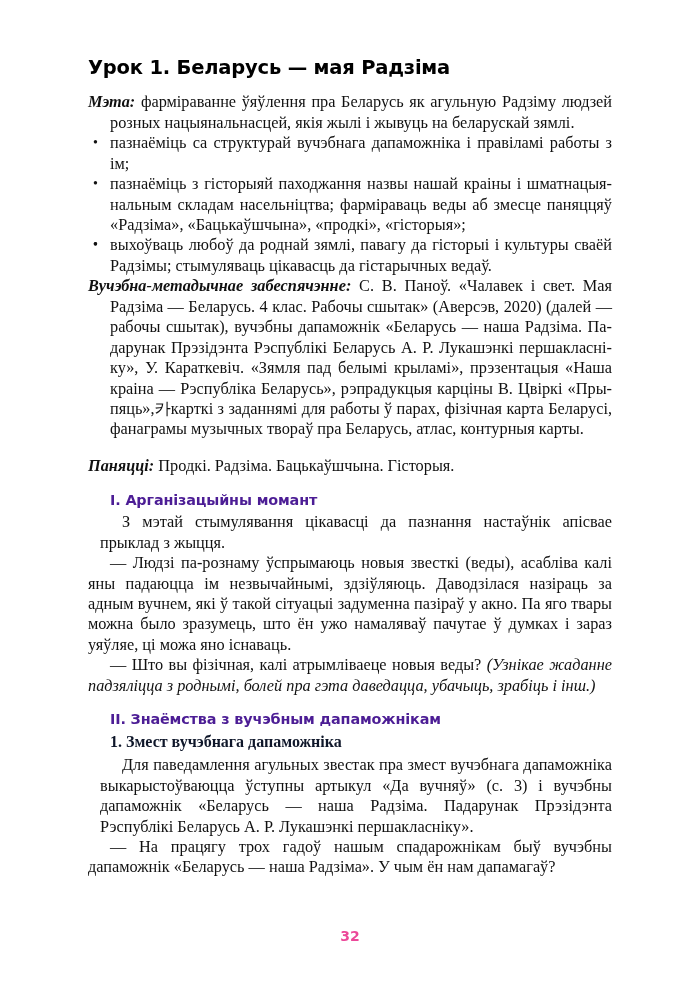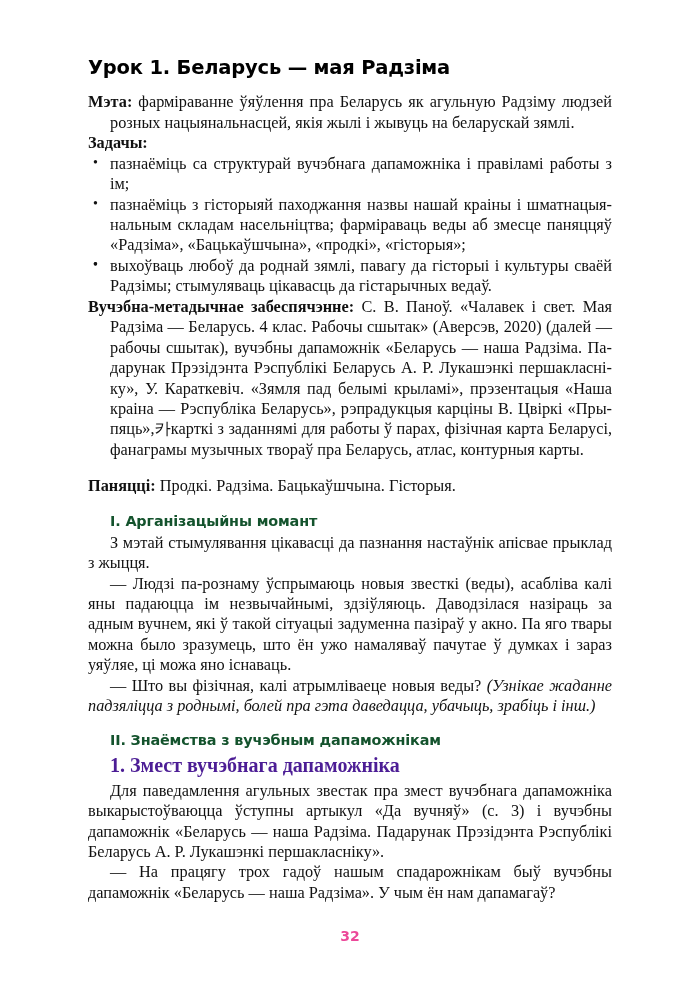--- a/index.html
+++ b/index.html
@@ -52,21 +52,21 @@
   .hang {
     padding-left: 22px;
     text-indent: -22px;
   }
 
   
   .indent {
     text-indent: 22px;
   }
 
-  .lead-label { font-weight: bold; }
+  .lead-label { font-weight: bold; font-style: italic; }
 
   .block-goal { margin-top: 13px; }
   .block-tasks-label { margin-top: 0px; }
 
   
   ul.task-list {
     list-style: none;
     margin: 0;
     padding: 0;
   }
@@ -89,39 +89,39 @@
 
   .block-method { margin-top: 0px; }
   .block-notions { margin-top: 16px; }
 
   
   .section-heading {
     font-family: "DejaVu Sans", "Liberation Sans", sans-serif;
     font-weight: bold;
     font-size: 14.4px;
     letter-spacing: -0.15px;
-    color: #14532d;
+    color: #4c1d95;
     margin: 0;
     padding-left: 22px;
   }
   .sh-1 { margin-top: 16px; }
   .sh-2 { margin-top: 15px; }
 
   
   .sub-heading {
     font-family: "Liberation Serif", "DejaVu Serif", serif;
     font-weight: bold;
-    font-size: 20px;
-    color: #4c1d95;
+    font-size: 16px;
+    color: #0f172a;
     margin: 0;
     padding-left: 22px;
     margin-top: 6px;
   }
 
-  .p-gap { margin-top: 4px; }
+  .p-gap { margin-top: 4px; margin-left: 12px; }
 
   em.ital { font-style: italic; }
 
   
   .page-number {
     position: absolute;
     left: 0;
     right: 0;
     top: 928px;
     text-align: center;
@@ -133,21 +133,20 @@
 </style>
 </head>
 <body>
 
 <div class="page">
 
   <h1 class="lesson-title">Урок 1. Беларусь — мая Радзіма</h1>
 
   <p class="body-text hang block-goal"><span class="lead-label">Мэта:</span><span> фарміраванне ўяўлення пра Беларусь як агульную Радзіму людзей розных нацыянальнасцей, якія жылі і жывуць на беларускай зямлі.</span></p>
 
-  <p class="body-text block-tasks-label"><span class="lead-label">Задачы:</span></p>
 
   <ul class="task-list">
     <li><span class="bullet">•</span><span>пазнаёміць са структурай вучэбнага дапаможніка і правіламі работы з ім;</span></li>
     <li><span class="bullet">•</span><span>пазнаёміць з гісторыяй паходжання назвы нашай краіны і шматнацыя­нальным складам насельніцтва; фарміраваць веды аб змесце паняццяў «Радзіма», «Бацькаўшчына», «продкі», «гісторыя»;</span></li>
     <li><span class="bullet">•</span></li>
     <li><span class="bullet">•</span><span>выхоўваць любоў да роднай зямлі, павагу да гісторыі і культуры сваёй Радзімы; стымуляваць цікавасць да гістарычных ведаў.</span></li>
   </ul>
 
   <p class="body-text hang block-method"><span class="lead-label">Вучэбна-метадычнае забеспячэнне:</span><span> С. В. Паноў. «Чалавек і свет. Мая Радзіма — Беларусь. 4 клас. Рабочы сшытак» (Аверсэв, 2020) (далей — рабочы сшытак), вучэбны дапаможнік «Беларусь — наша Радзіма. Па­дарунак Прэзідэнта Рэспублікі Беларусь А. Р. Лукашэнкі першакласні­ку», У. Караткевіч. «Зямля пад белымі крыламі», прэзентацыя «Наша краіна — Рэспубліка Беларусь», рэпрадукцыя карціны В. Цвіркі «Пры­пяць»,카карткі з заданнямі для работы ў парах, фізічная карта Беларусі, фанаграмы музычных твораў пра Беларусь, атлас, контурныя карты.</span></p>
 

